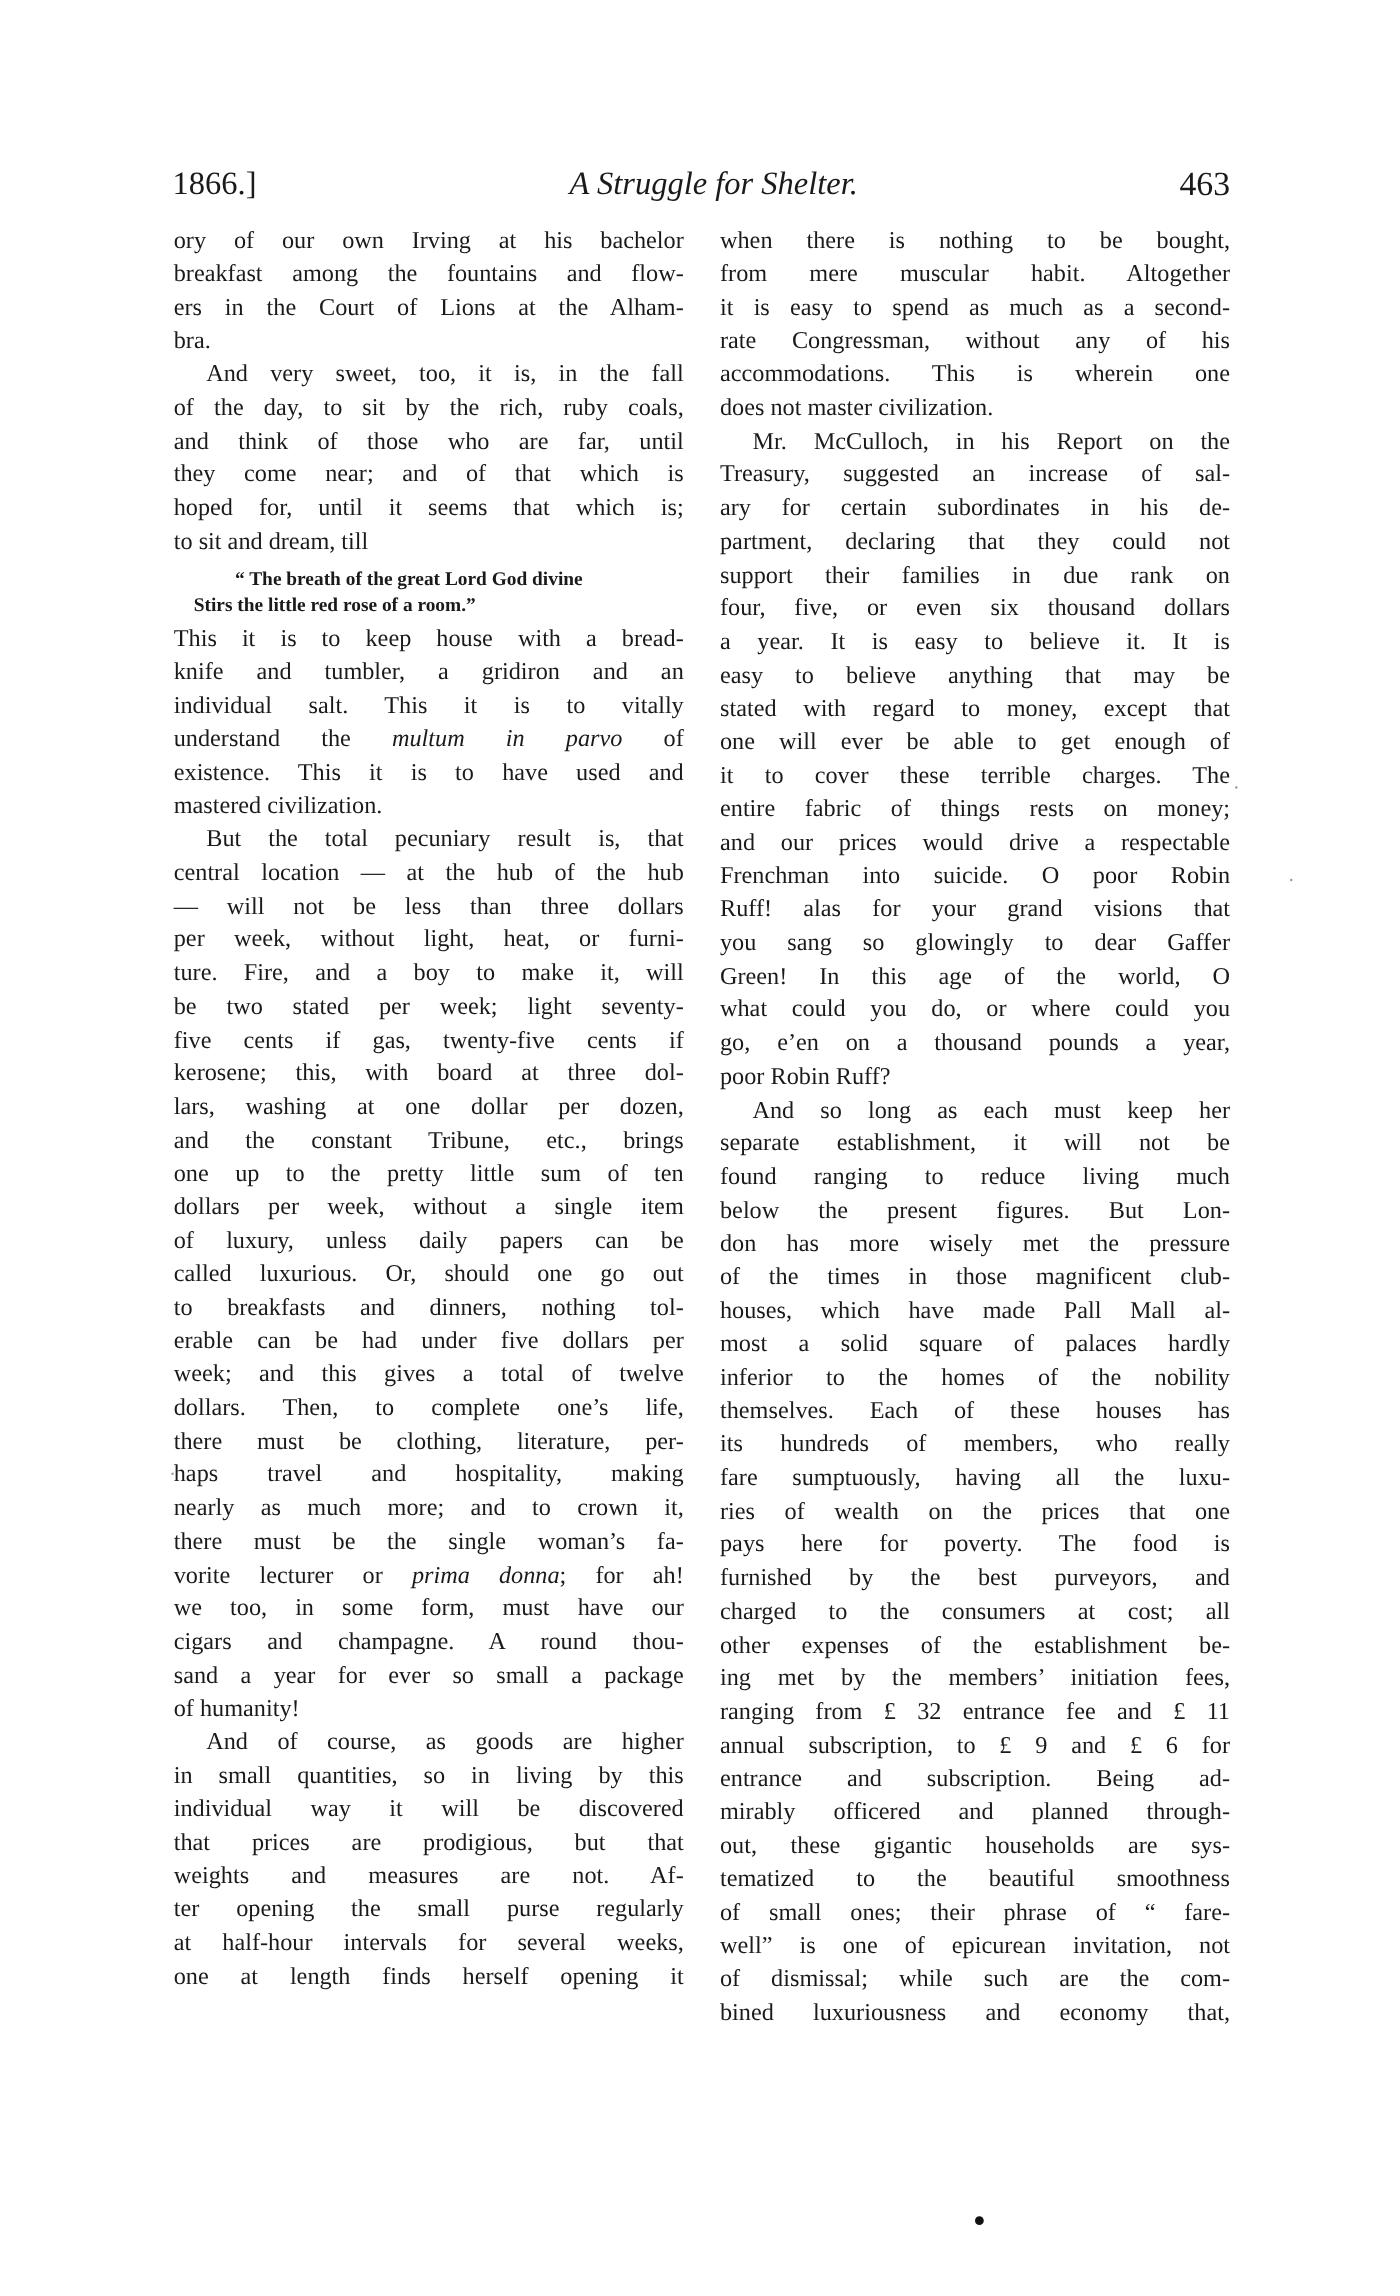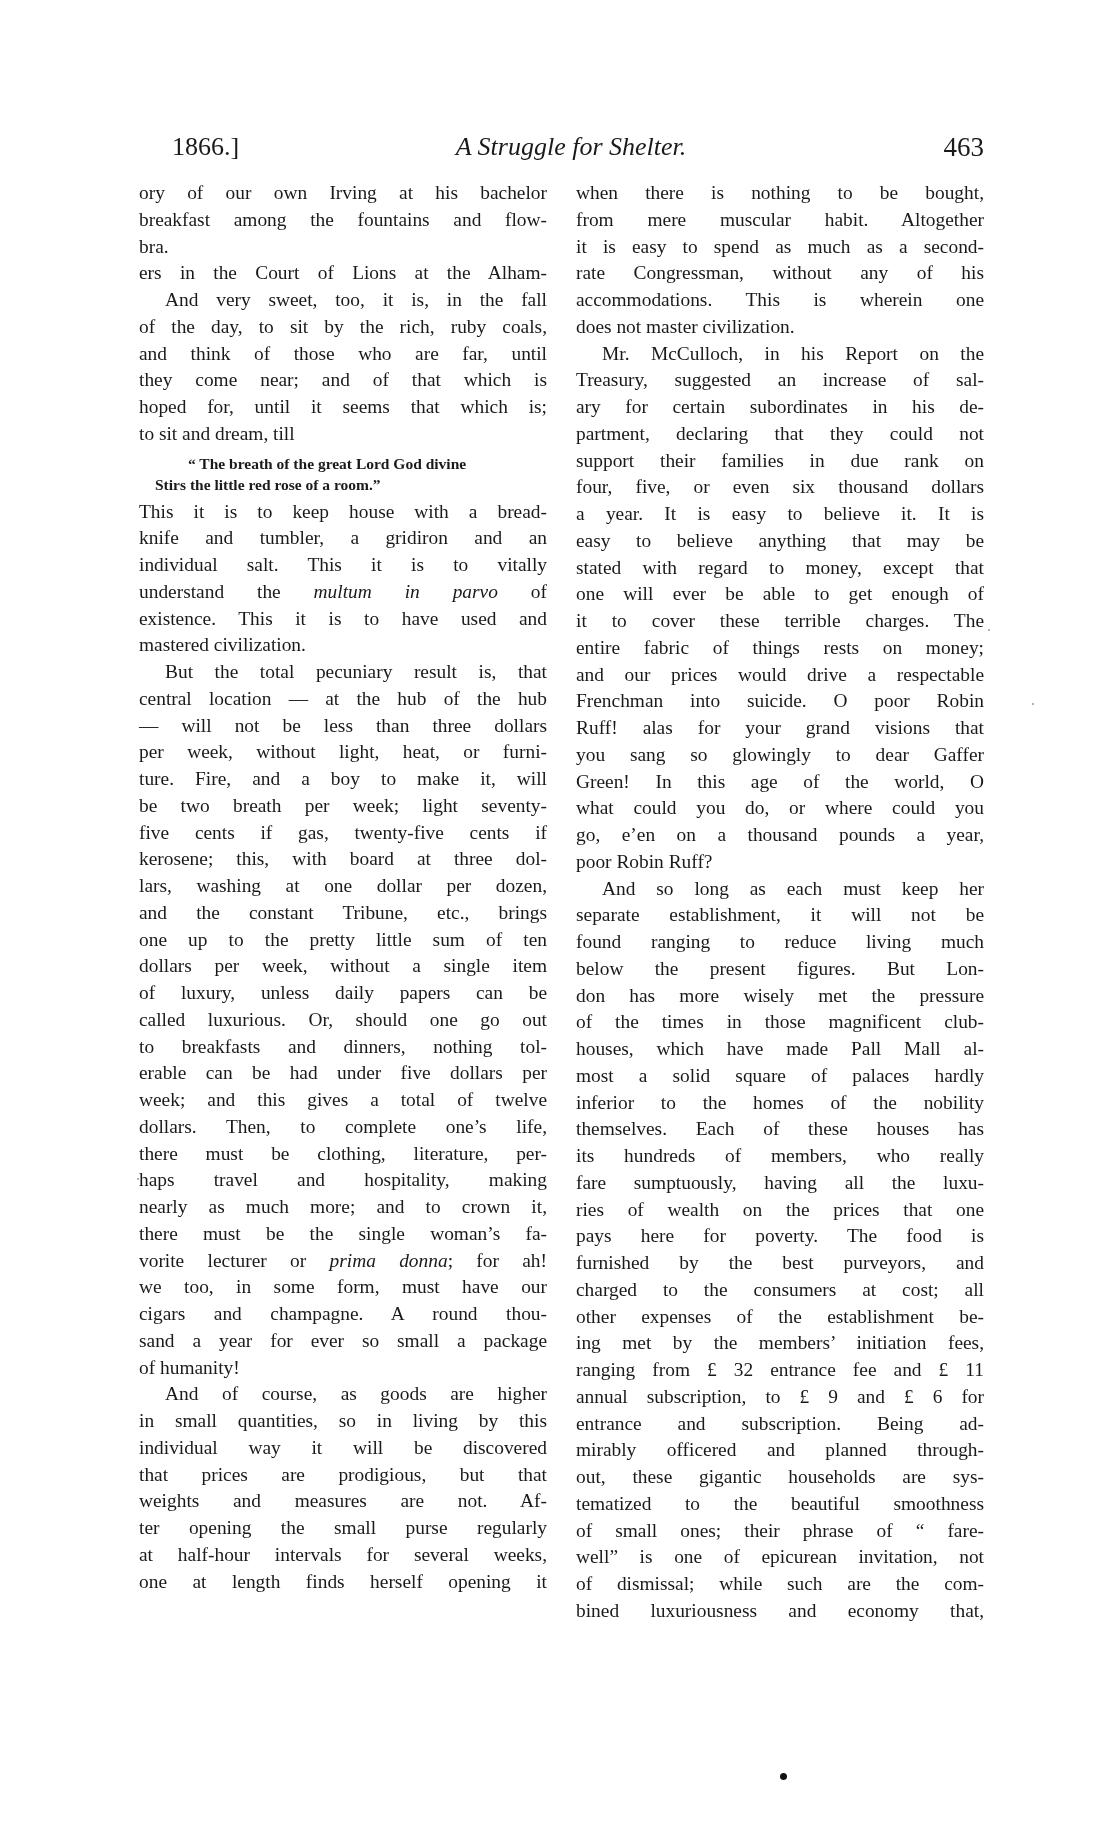--- a/index.html
+++ b/index.html
@@ -1,20 +1,20 @@
 <!DOCTYPE html>
 <html><head>
 <meta charset="utf-8">
 <style>
   html, body { margin: 0; padding: 0; background: #ffffff; }
   body { width: 1120px; height: 1837px; position: relative; overflow: hidden;
          font-family: "Liberation Serif", "DejaVu Serif", serif; color: #1a1a1a; }
   .page { position: absolute; left: 0; top: 0; width: 1120px; height: 1837px; }
   .running-head { position: absolute; top: 132px; left: 138px; width: 846px; height: 34px; }
-  .rh-year { position: absolute; left: 0; top: 0; font-size: 26px; margin-left: 34px; }
+  .rh-year { position: absolute; left: 0; top: 0; font-size: 26px; }
   .rh-title { position: absolute; left: 0; right: 0; top: 0; text-align: center; font-style: italic; font-size: 26px; padding-left: 20px; }
   .rh-page { position: absolute; right: 0; top: 0; font-size: 27px; }
   .col { position: absolute; top: 180px; font-size: 19.4px; line-height: 26.75px; }
   .col-left { left: 139px; width: 408px; }
   .col-right { left: 576px; width: 408px; }
   .line { display: block; text-align: justify; text-align-last: justify; white-space: nowrap; height: 26.75px; overflow: visible; }
   .line.last { text-align-last: left; }
   .line.indent { padding-left: 26px; }
   .line > span { display: inline; }
   .quote { font-size: 15.5px; line-height: 21px; margin: 5px 0 4px 0; font-weight: bold; }
@@ -31,22 +31,22 @@
 <div class="page">
   <div class="running-head">
     <span class="rh-year">1866.]</span>
     <span class="rh-title">A Struggle for Shelter.</span>
     <span class="rh-page">463</span>
   </div>
 
   <div class="col col-left" id="col-left">
       <span class="line">ory of our own Irving at his bachelor</span>
       <span class="line">breakfast among the fountains and flow-</span>
+      <span class="line">ers in the Court of Lions at the Alham-</span>
       <span class="line last">bra.</span>
-      <span class="line">ers in the Court of Lions at the Alham-</span>
       <span class="line indent">And very sweet, too, it is, in the fall</span>
       <span class="line">of the day, to sit by the rich, ruby coals,</span>
       <span class="line">and think of those who are far, until</span>
       <span class="line">they come near; and of that which is</span>
       <span class="line">hoped for, until it seems that which is;</span>
       <span class="line last">to sit and dream, till</span>
       <div class="quote">
         <span class="qline q1">“ The breath of the great Lord God divine</span>
         <span class="qline q2">Stirs the little red rose of a room.”</span>
       </div>
@@ -54,21 +54,21 @@
       <span class="line">knife and tumbler, a gridiron and an</span>
       <span class="line">individual salt.  This it is to vitally</span>
       <span class="line"><span>understand the </span><em>multum in parvo</em><span> of</span></span>
       <span class="line">existence.  This it is to have used and</span>
       <span class="line last">mastered civilization.</span>
       <span class="line indent">But the total pecuniary result is, that</span>
       <span class="line">central location — at the hub of the hub</span>
       <span class="line">— will not be less than three dollars</span>
       <span class="line">per week, without light, heat, or furni-</span>
       <span class="line">ture.  Fire, and a boy to make it, will</span>
-      <span class="line">be two breath per week; light seventy-</span>
+      <span class="line">be two stated per week; light seventy-</span>
       <span class="line">five cents if gas, twenty-five cents if</span>
       <span class="line">kerosene; this, with board at three dol-</span>
       <span class="line">lars, washing at one dollar per dozen,</span>
       <span class="line">and the constant Tribune, etc., brings</span>
       <span class="line">one up to the pretty little sum of ten</span>
       <span class="line">dollars per week, without a single item</span>
       <span class="line">of luxury, unless daily papers can be</span>
       <span class="line">called luxurious.  Or, should one go out</span>
       <span class="line">to breakfasts and dinners, nothing tol-</span>
       <span class="line">erable can be had under five dollars per</span>

